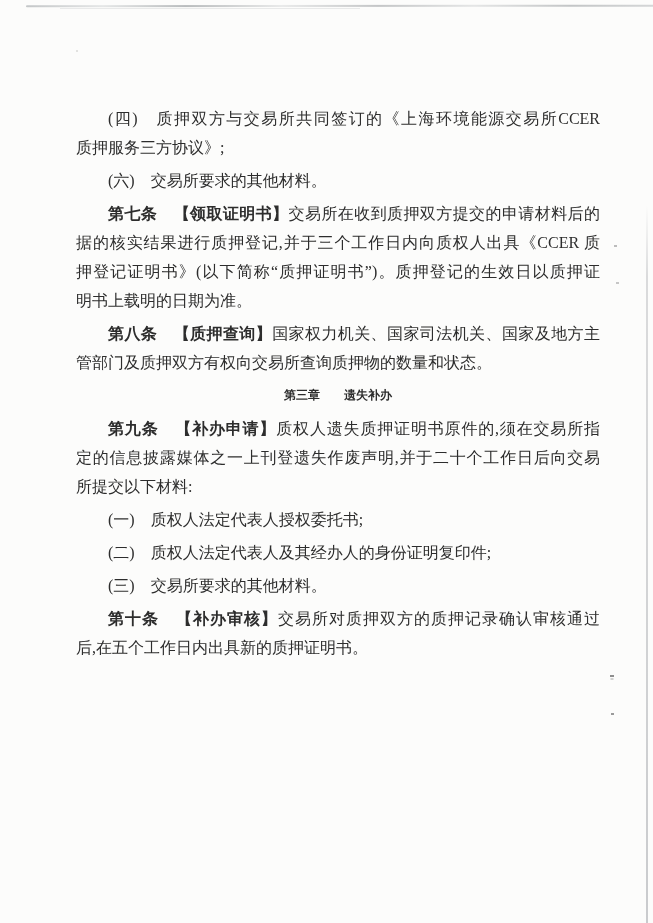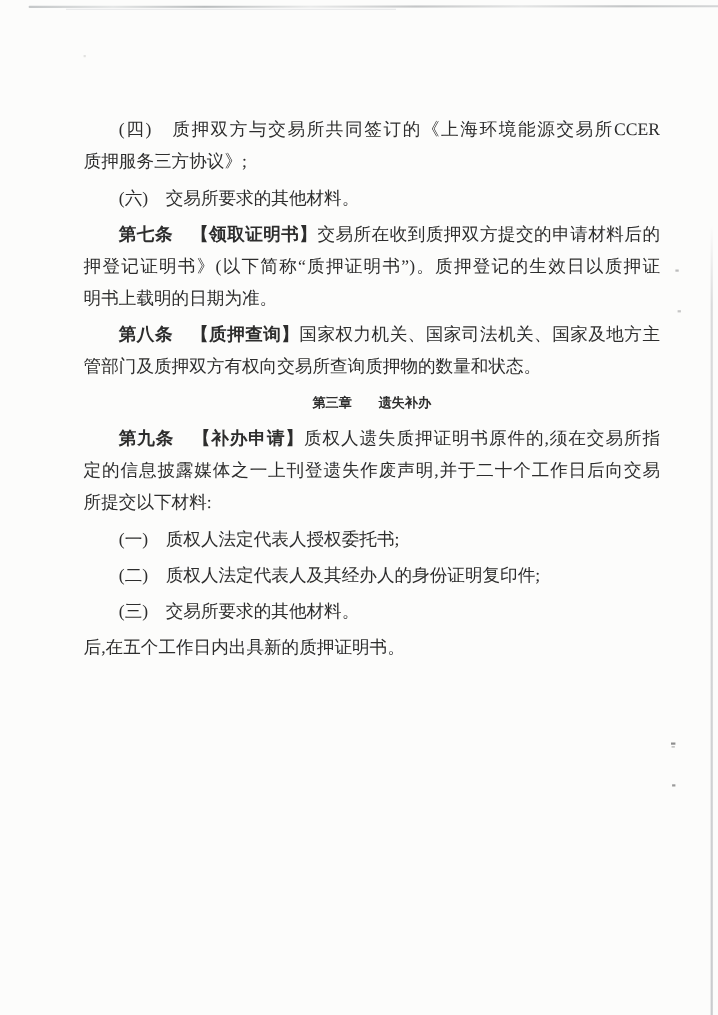--- a/index.html
+++ b/index.html
@@ -98,20 +98,21 @@
   <div class="content">
       <div class="para item">
         <div class="line fill first"><span>(四)　质押双方与交易所共同签订的《上海环境能源交易所CCER</span></div>
         <div class="line"><span>质押服务三方协议》;</span></div>
       </div>
       <div class="para item">
         <div class="line first"><span>(六)　交易所要求的其他材料。</span></div>
       </div>
       <div class="para article">
         <div class="line fill first"><span class="b">第七条　【领取证明书】</span><span>交易所在收到质押双方提交的申请材料后的</span></div>
+        <div class="line fill"><span>据的核实结果进行质押登记,并于三个工作日内向质权人出具《CCER 质</span></div>
         <div class="line fill"><span>押登记证明书》(以下简称“质押证明书”)。质押登记的生效日以质押证</span></div>
         <div class="line"><span>明书上载明的日期为准。</span></div>
       </div>
       <div class="para article">
         <div class="line fill first"><span class="b">第八条　【质押查询】</span><span>国家权力机关、国家司法机关、国家及地方主</span></div>
         <div class="line"><span>管部门及质押双方有权向交易所查询质押物的数量和状态。</span></div>
       </div>
       <div class="para chapter">
         <div class="line"><span class="b">第三章　　遗失补办</span></div>
       </div>
@@ -123,17 +124,18 @@
       <div class="para item">
         <div class="line first"><span>(一)　质权人法定代表人授权委托书;</span></div>
       </div>
       <div class="para item">
         <div class="line first"><span>(二)　质权人法定代表人及其经办人的身份证明复印件;</span></div>
       </div>
       <div class="para item">
         <div class="line first"><span>(三)　交易所要求的其他材料。</span></div>
       </div>
       <div class="para article">
+        <div class="line fill first"><span class="b">第十条　【补办审核】</span><span>交易所对质押双方的质押记录确认审核通过</span></div>
         <div class="line"><span>后,在五个工作日内出具新的质押证明书。</span></div>
       </div>
     </div>
 
 </div>
 
 </body></html>

